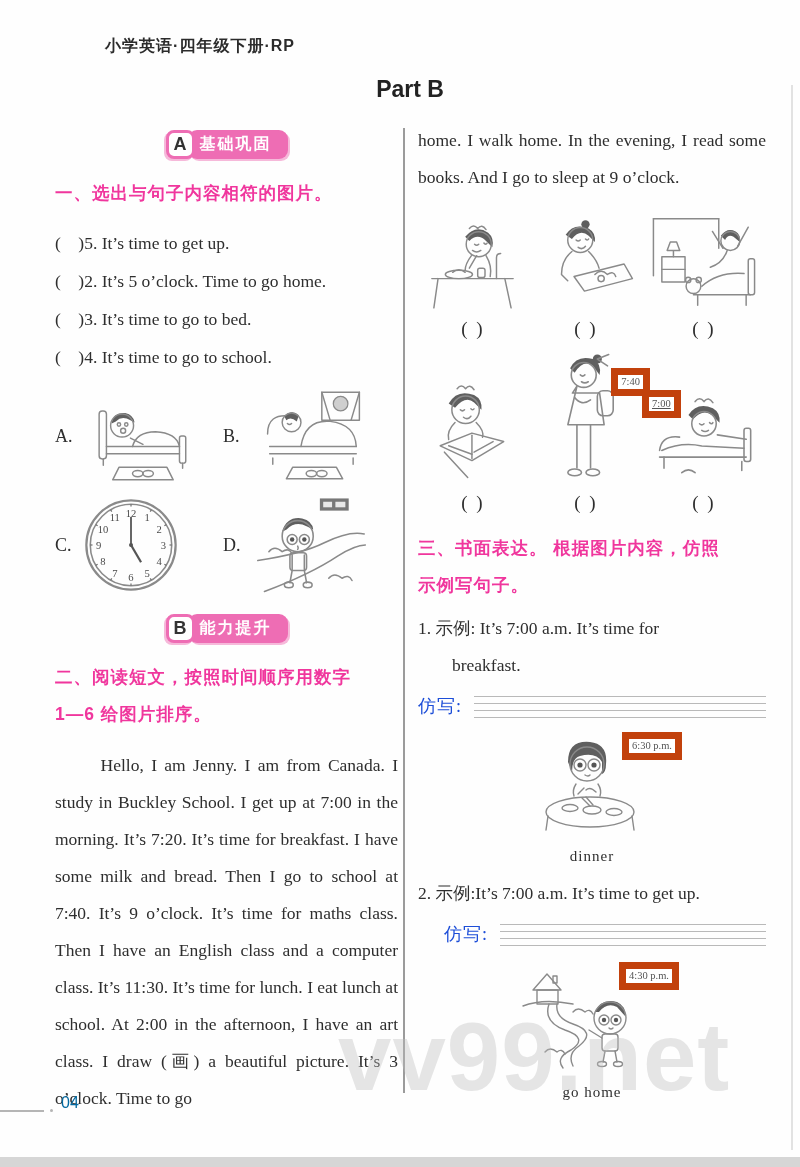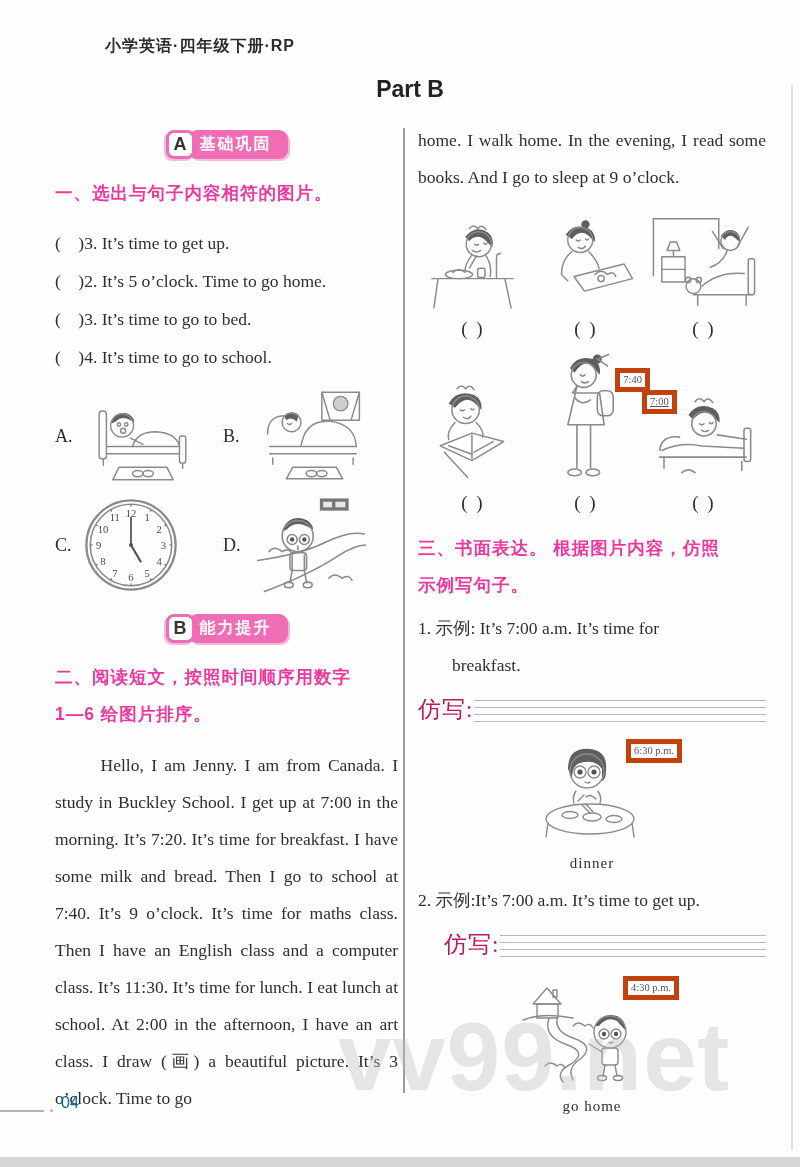--- a/index.html
+++ b/index.html
@@ -41,25 +41,25 @@
   .skf{fill:#5f5f5f;stroke:none;}
   .skl{fill:#cfcfcf;stroke:#8a8a8a;stroke-width:1.2;}
   .clocktxt text{font-family:"Liberation Serif",serif;font-size:9.5px;fill:#4a4a4a;}
   .passage{margin-top:14px;font-size:17.5px;line-height:37px;text-align:justify;color:#2e2e2e;text-indent:2.6em;}
   .passage2{font-size:17.5px;line-height:37px;text-align:justify;color:#2e2e2e;}
   .picgrid{display:grid;grid-template-columns:110px 112px 120px;column-gap:2px;margin-top:16px;}
   .cell{display:flex;flex-direction:column;align-items:center;justify-content:flex-end;}
   .cell .imgbox{position:relative;display:flex;align-items:flex-end;justify-content:center;}
   .bracket{font-size:19px;color:#2e2e2e;margin-top:6px;letter-spacing:2px;}
   .timetag{position:absolute;font-size:10.5px;font-family:"Liberation Serif",serif;color:#555;
-        border:5px solid #c2410c;background:#fff;padding:0 3px;line-height:14px;white-space:nowrap;}
+        border:7px solid #c2410c;background:#fff;padding:0 3px;line-height:14px;white-space:nowrap;}
   .exline{font-size:17.5px;line-height:37px;color:#2e2e2e;}
   .exline.ind{padding-left:34px;}
   .copyrow{display:flex;margin-top:10px;align-items:center;}
-  .copylabel{font-size:23px;color:#be185d;width:56px;flex:none;letter-spacing:1px;}
+  .copylabel{font-size:18px;color:#1d4ed8;width:56px;flex:none;letter-spacing:1px;}
   .ruled{flex:1;display:flex;flex-direction:column;gap:6px;padding-top:2px;}
   .ruled div{height:1px;background:#b9b9b9;}
   .figure{display:flex;flex-direction:column;align-items:center;margin-top:14px;text-align:right;}
   .figure .imgbox{position:relative;}
   .caption{font-size:15px;color:#2e2e2e;margin-top:8px;letter-spacing:1px;}
   .watermark{position:absolute;left:338px;top:1002px;font-family:"Liberation Sans",sans-serif;
         font-weight:bold;font-size:96px;letter-spacing:1px;color:rgba(190,190,190,0.38);z-index:6;pointer-events:none;}
   .pagenum{position:absolute;left:0;top:1094px;display:flex;align-items:flex-end;color:#0369a1;
         font-family:"Liberation Sans",sans-serif;font-size:16px;z-index:7;}
   .pagenum .dash{width:44px;height:2px;background:#b5b5b5;margin-right:6px;}
@@ -77,21 +77,21 @@
   <div class="col-left">
 
     <div class="badge">
       <span class="letter">A</span>
       <span class="label">基础巩固</span>
     </div>
 
     <div class="pinkhead">一、选出与句子内容相符的图片。</div>
 
     <div class="items">
-      <div class="item">(    )3. It’s time to get up.</div>
+      <div class="item">(    )5. It’s time to get up.</div>
       <div class="item">(    )2. It’s 5 o’clock. Time to go home.</div>
       <div class="item">(    )3. It’s time to go to bed.</div>
       <div class="item">(    )4. It’s time to go to school.</div>
     </div>
 
     <div class="optgrid">
 
       <div class="opt">
         <span class="olabel">A.</span>
         <svg width="122" height="96" viewBox="0 0 102 92">

